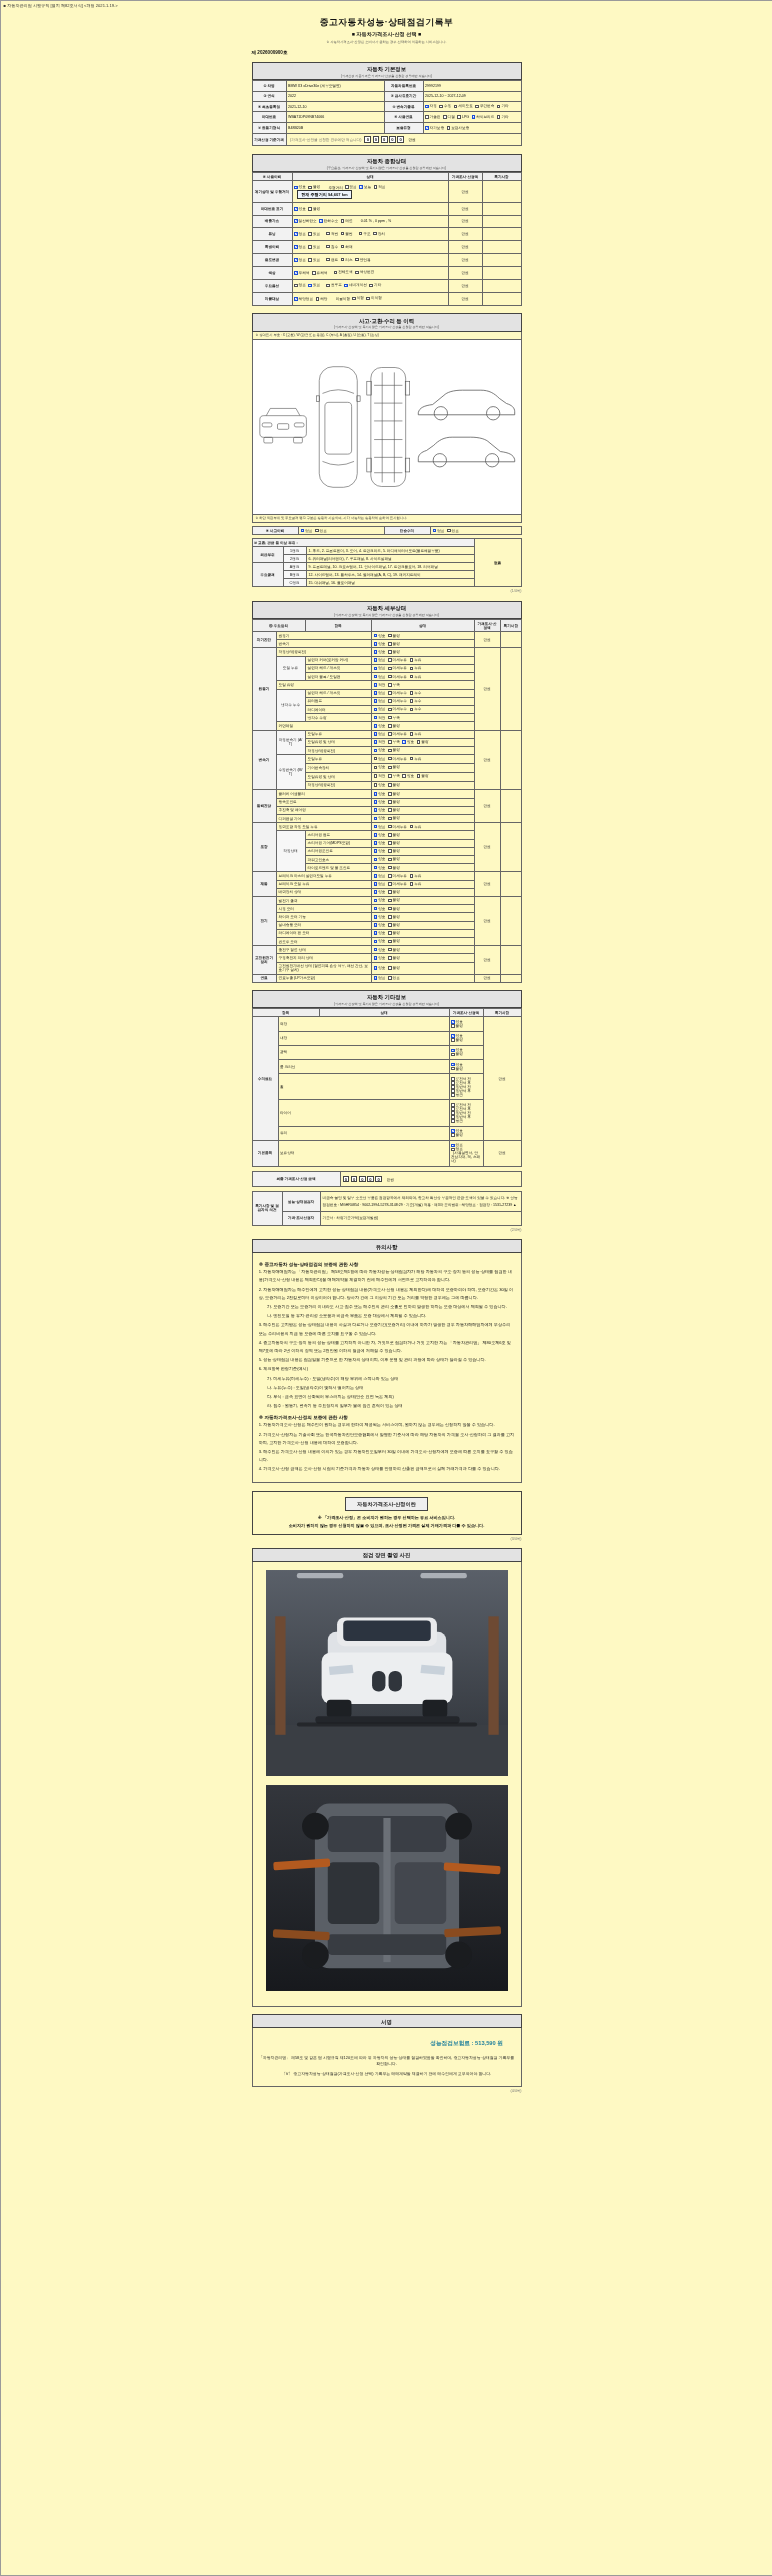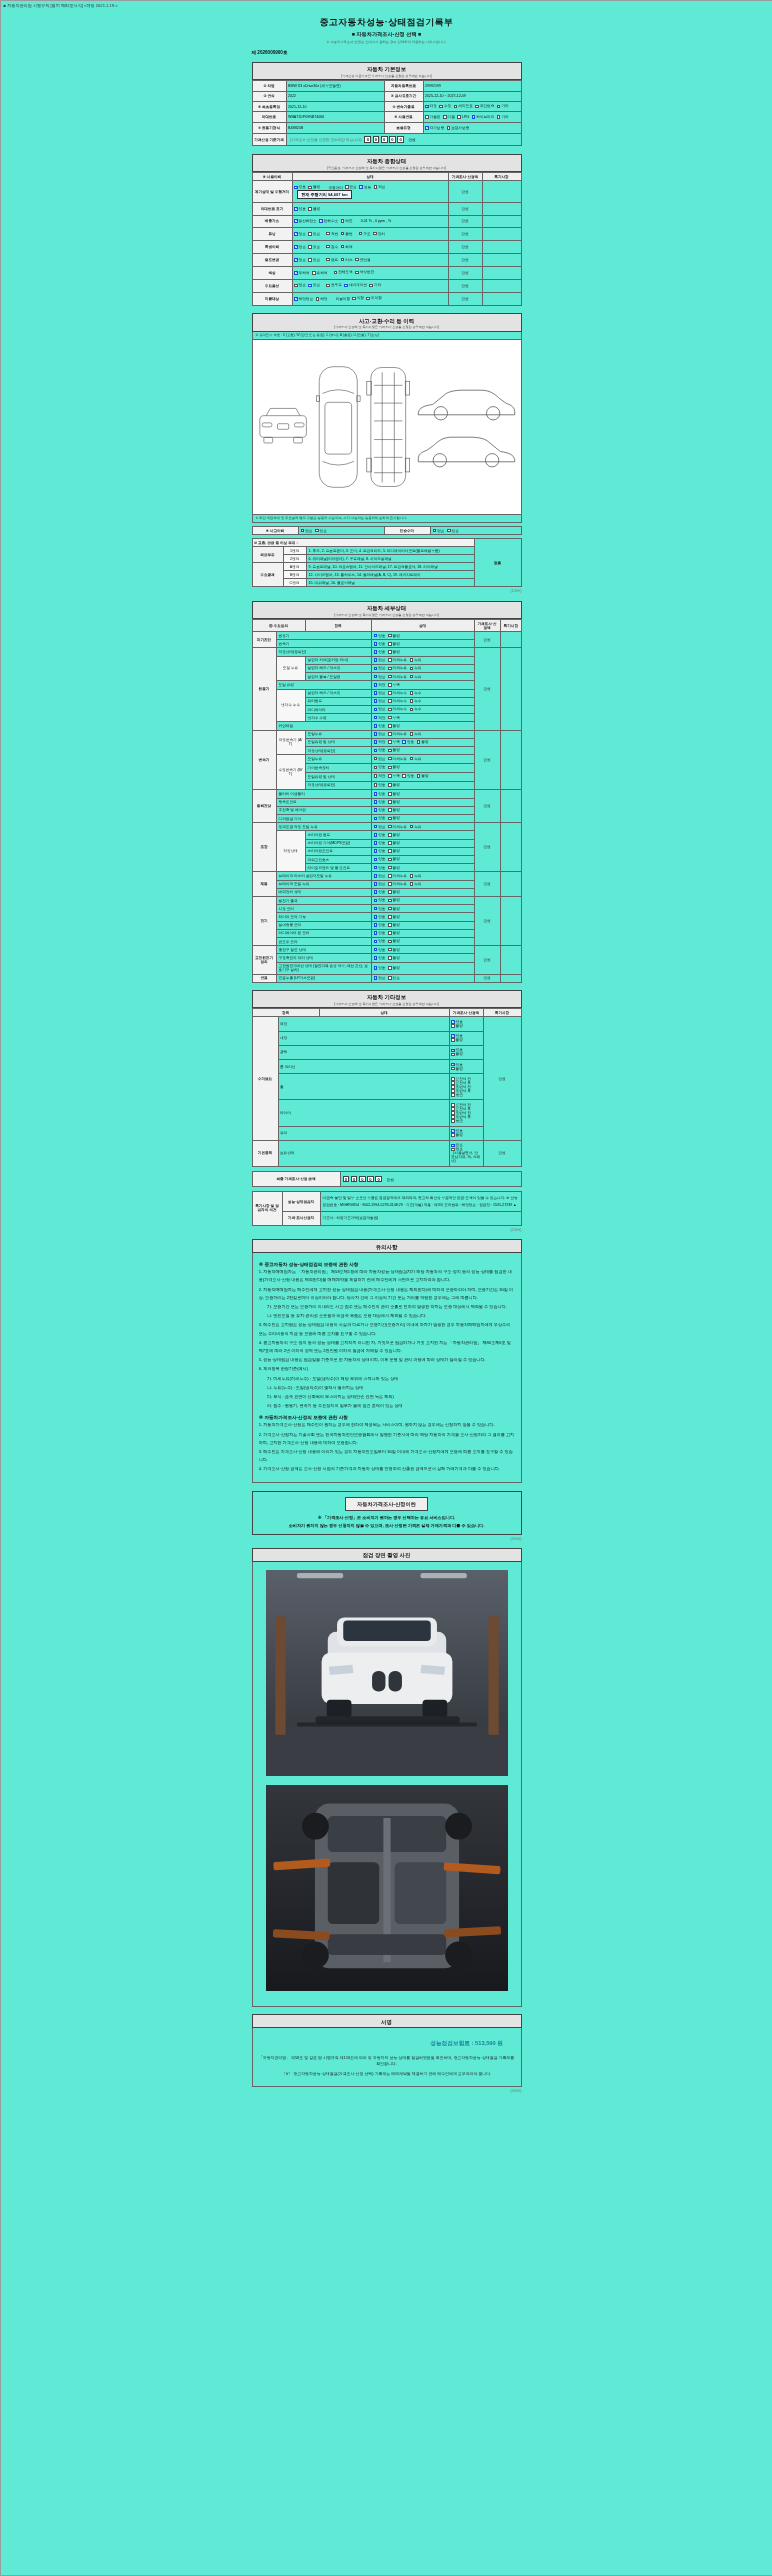--- a/index.html
+++ b/index.html
@@ -1,21 +1,21 @@
 <!DOCTYPE html>
 <html style="font-size:8.2px"><head>
 <meta charset="utf-8">
 <style>
   * { box-sizing: border-box; }
   html,body { margin:0; padding:0; }
   body {
     width:773px; height:2576px; background:#ffffff;
     font-family:"Liberation Sans","DejaVu Sans",sans-serif; color:#111;
   }
-  .canvas { position:relative; width:773px; height:2576px; border:0.5px solid #9a9a9a; overflow:hidden; background:#5eead4; }
+  .canvas { position:relative; width:773px; height:2576px; border:0.5px solid #9a9a9a; overflow:hidden; background:#fef9c3; }
   .top-note { position:absolute; top:1.5px; left:2.6px; font-size:4.1px; color:#333; }
   .form { width:270px; margin:15.5px auto 0; }
   .hdr { text-align:center; }
   .title { font-size:8.8px; font-weight:bold; letter-spacing:0.5px; }
   .subtitle { font-size:5.2px; font-weight:bold; margin-top:2.6px; }
   .subnote { font-size:3.3px; color:#555; margin-top:1.5px; }
   .docno { text-align:left; font-size:4.6px; font-weight:bold; margin-top:6.2px; }
   .sec { margin-top:7.2px; }
   .bar { border:0.5px solid #444; background:#e3e3e3; text-align:center; padding:1.5px 1px; }
   .bar .bt { font-size:5.4px; font-weight:bold; }

